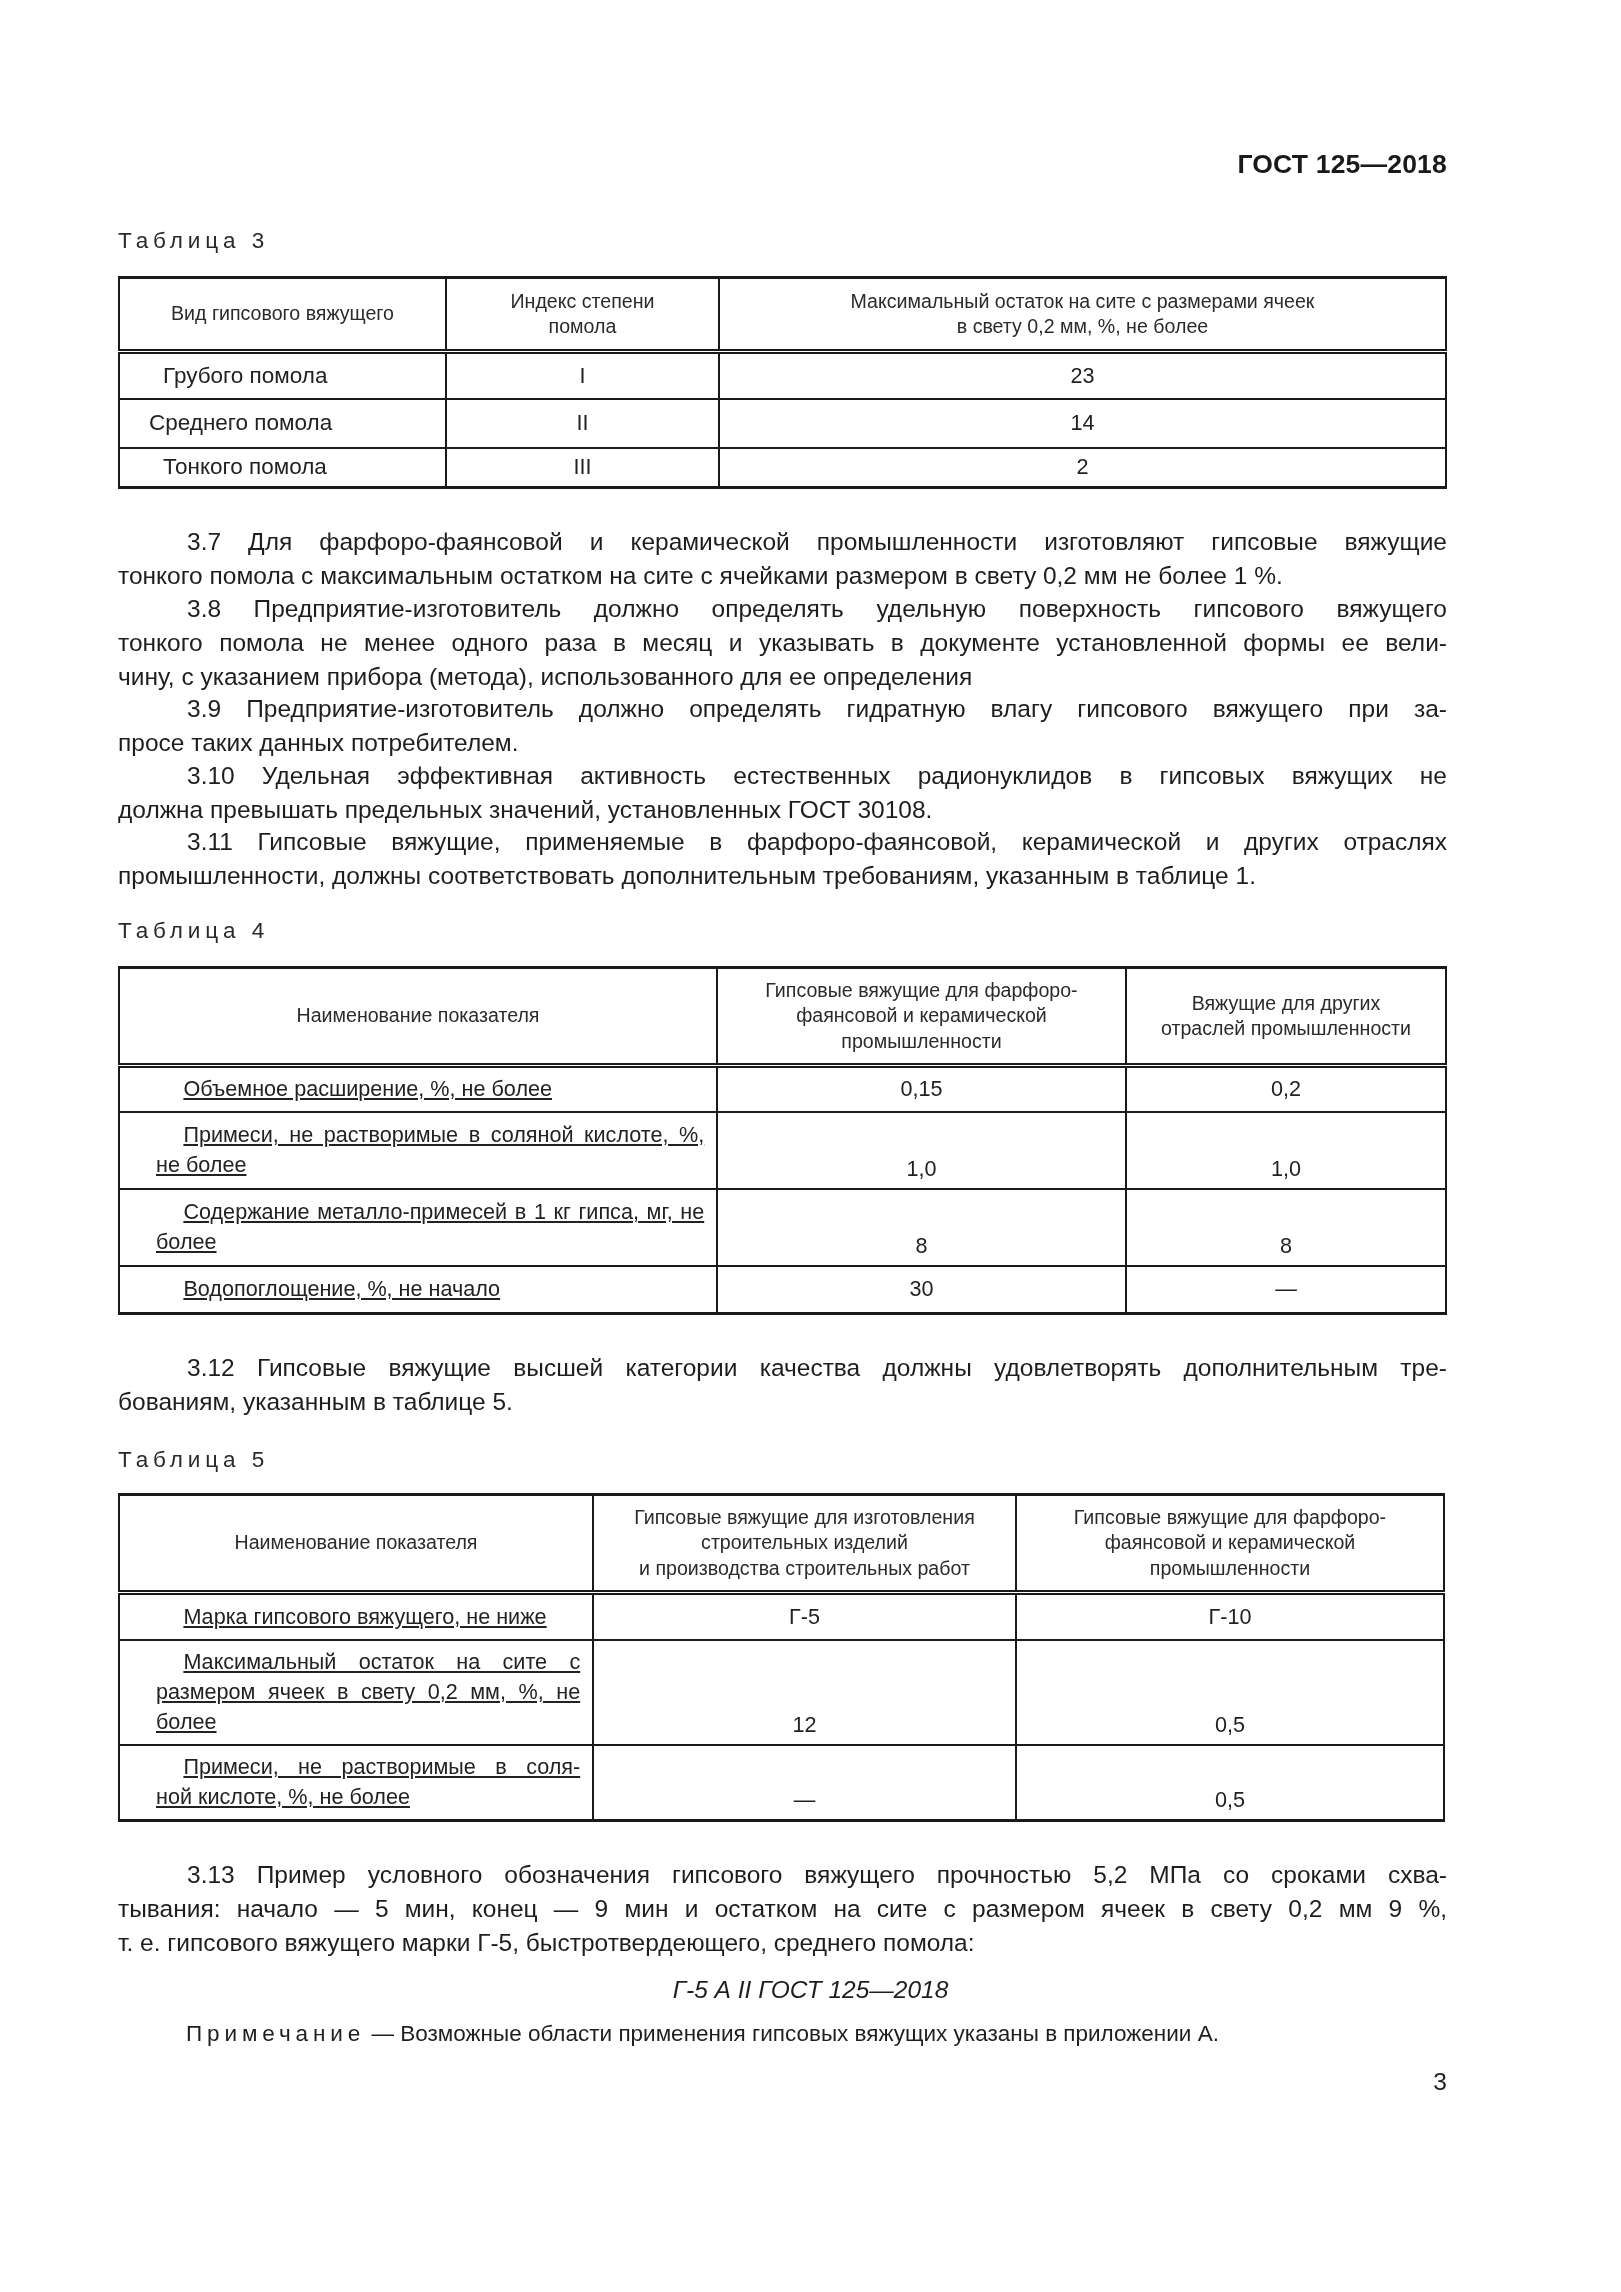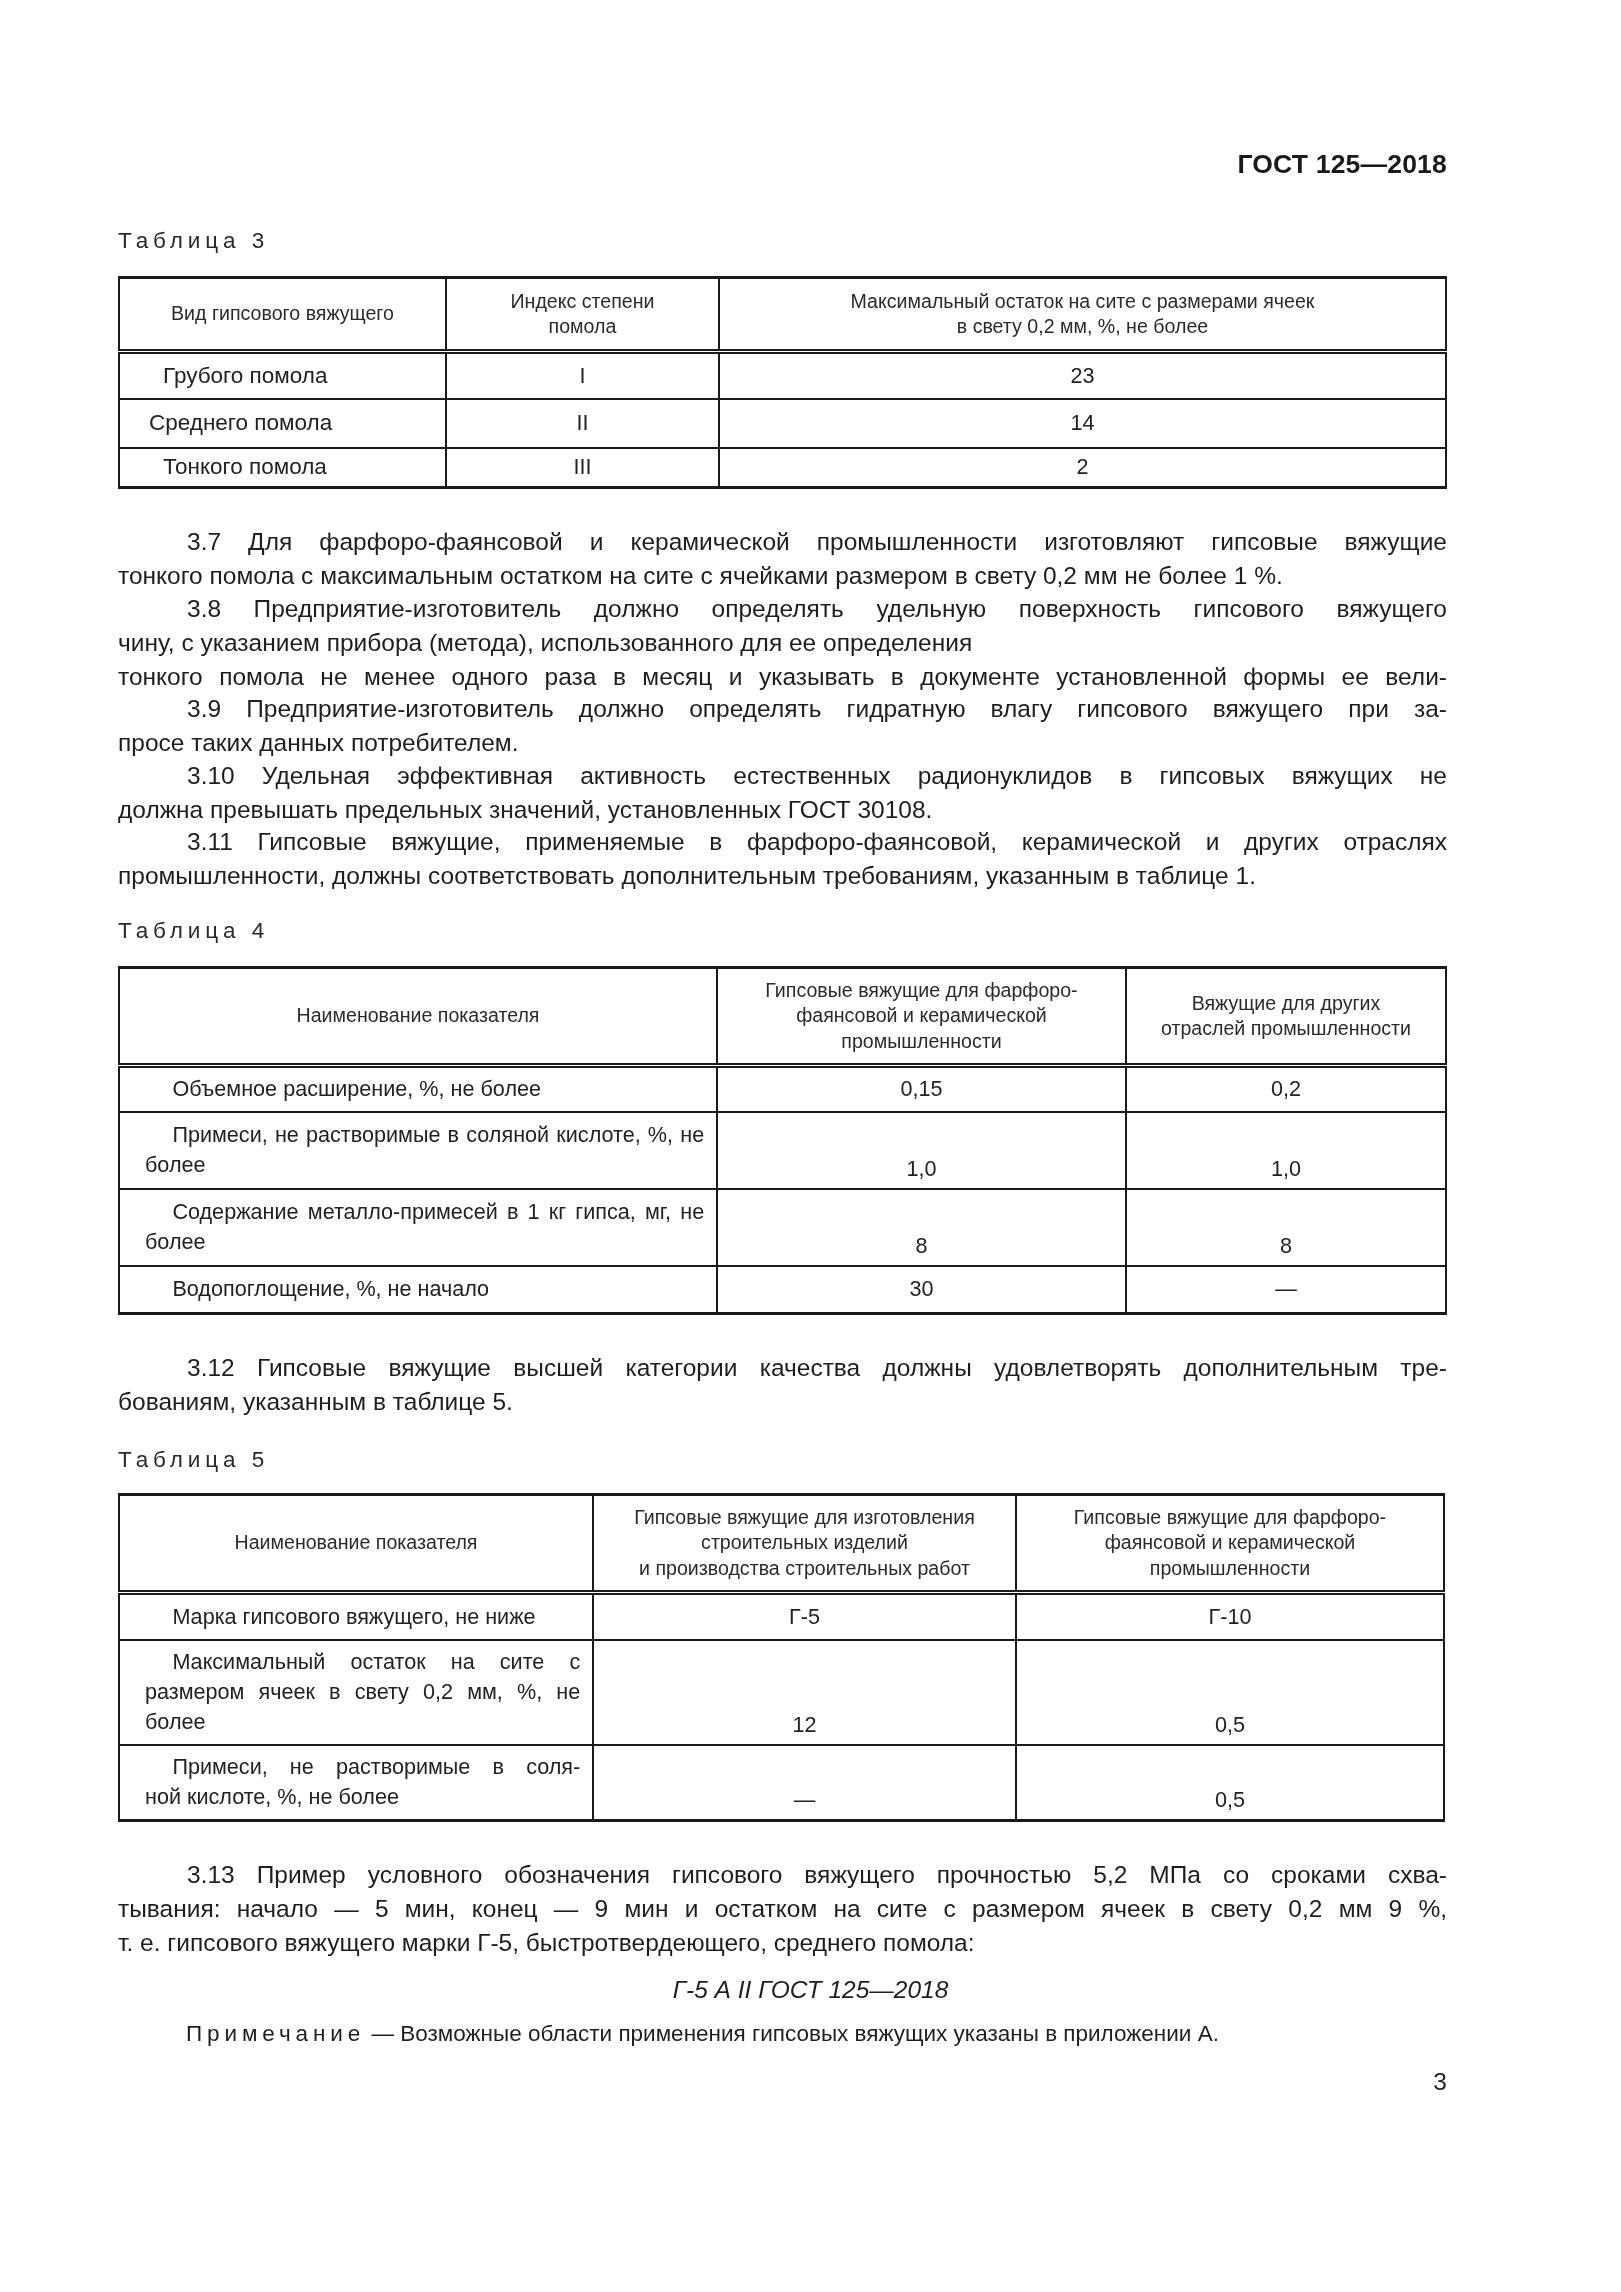--- a/index.html
+++ b/index.html
@@ -32,21 +32,21 @@
   }
   table.gost td, table.gost th {
     border: 2px solid #1a1a1a; padding: 0 13.7px; font-weight: normal;
   }
   table.gost tr.outer-top th { border-top-width: 3.9px; }
   table.gost tr.last-row td { border-bottom-width: 3.9px; }
   table.gost th { font-size: 19.6px; line-height: 25.5px; text-align: center; color: #2b2b2b; }
   table.gost tr.head-row th { border-bottom: 5.9px double #1a1a1a; }
   table.gost td.val { text-align: center; vertical-align: bottom; padding-bottom: 5.9px; }
   table.gost td.val.mid { vertical-align: middle; padding-bottom: 0; }
-  table.gost td.name { text-align: justify; text-align-last: left; padding-left: 25px; padding-right: 11.8px; line-height: 30px; }
+  table.gost td.name { text-align: justify; text-align-last: left; padding-left: 36px; padding-right: 11.8px; line-height: 30px; text-decoration: underline; }
   table.gost td.name .ind { display: inline-block; width: 27.4px; }
   table.gost tr.thick-bottom td { border-bottom-width: 2.9px; }
 
   .formula {
     position: absolute; left: 0; width: 1621px; top: 1976px; text-align: center;
     font-style: italic; font-size: 24.5px; color: #1e1e1e;
   }
   .note {
     position: absolute; left: 186px; top: 2021px; font-size: 22.5px; color: #1e1e1e; text-align: center;
   }
@@ -96,22 +96,22 @@
   </tr>
 </tbody>
   </table>
 
 <div class="para" style="top:525px;">
   <span class="ln first">3.7 Для фарфоро-фаянсовой и керамической промышленности изготовляют гипсовые вяжущие</span>
   <span class="ln last">тонкого помола с максимальным остатком на сите с ячейками размером в свету 0,2 мм не более 1 %.</span>
 </div>
 <div class="para" style="top:592px;">
   <span class="ln first">3.8 Предприятие-изготовитель должно определять удельную поверхность гипсового вяжущего</span>
+  <span class="ln">тонкого помола не менее одного раза в месяц и указывать в документе установленной формы ее вели-</span>
   <span class="ln last">чину, с указанием прибора (метода), использованного для ее определения</span>
-  <span class="ln">тонкого помола не менее одного раза в месяц и указывать в документе установленной формы ее вели-</span>
 </div>
 <div class="para" style="top:692px;">
   <span class="ln first">3.9 Предприятие-изготовитель должно определять гидратную влагу гипсового вяжущего при за-</span>
   <span class="ln last">просе таких данных потребителем.</span>
 </div>
 <div class="para" style="top:759px;">
   <span class="ln first">3.10 Удельная эффективная активность естественных радионуклидов в гипсовых вяжущих не</span>
   <span class="ln last">должна превышать предельных значений, установленных ГОСТ 30108.</span>
 </div>
 <div class="para" style="top:825px;">

